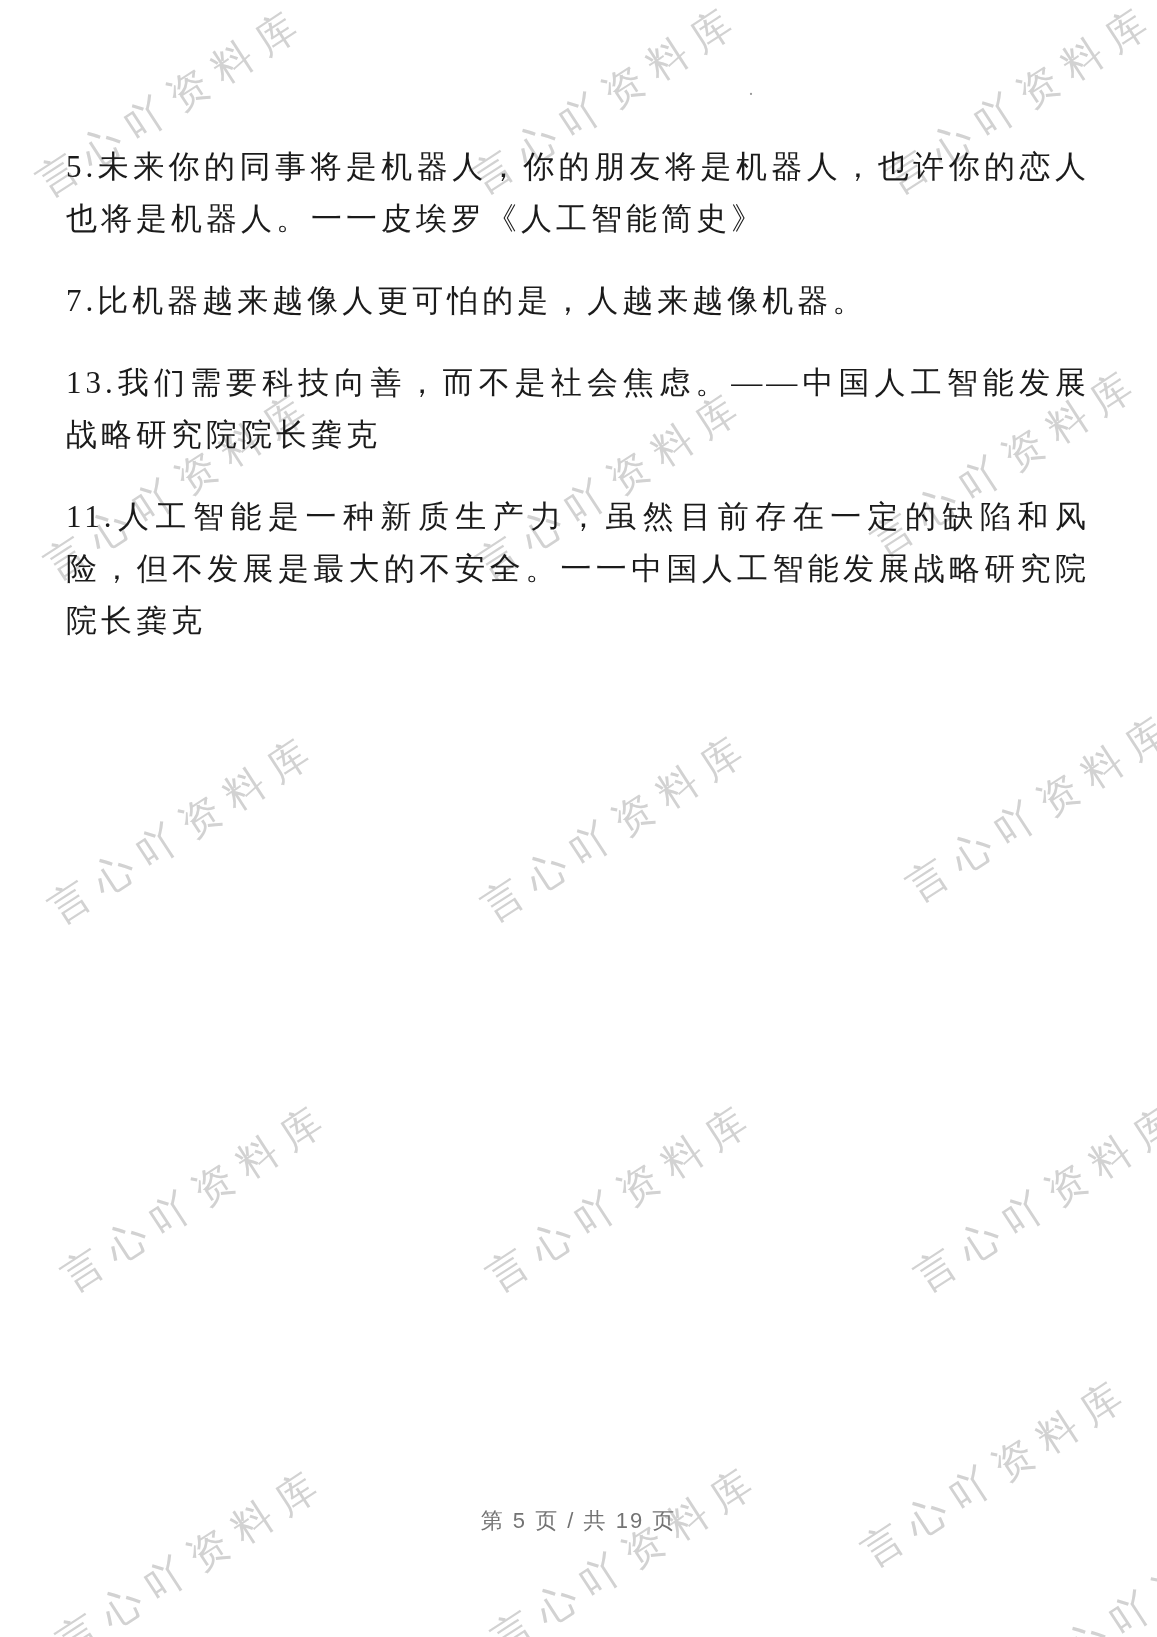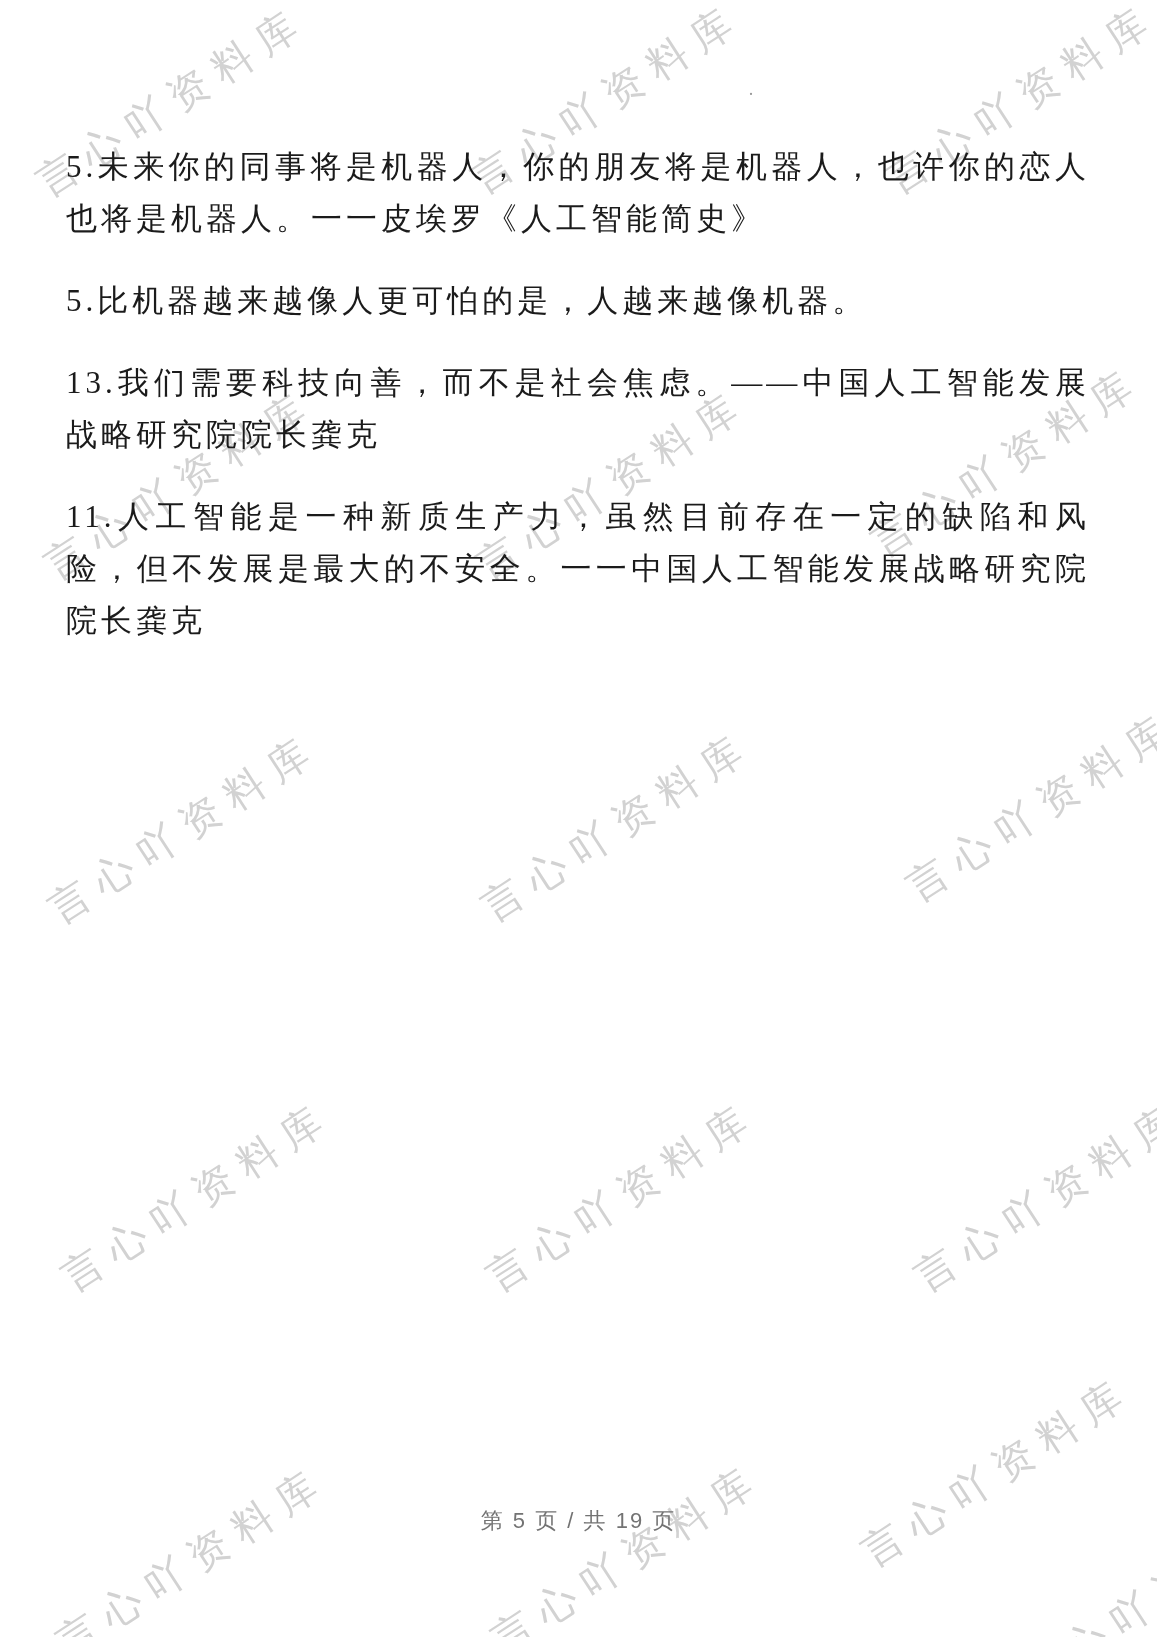--- a/index.html
+++ b/index.html
@@ -88,21 +88,21 @@
 
   <span class="wm" style="left:36px;  top:1534px;">言心吖资料库</span>
   <span class="wm" style="left:471px; top:1531px;">言心吖资料库</span>
   <span class="wm" style="left:841px; top:1444px;">言心吖资料库</span>
   <span class="wm" style="left:1001px;top:1569px;">言心吖资料库</span>
 
   <span class="stray-dot">·</span>
 
   <main class="content">
     <p class="quote">5.未来你的同事将是机器人，你的朋友将是机器人，也许你的恋人也将是机器人。一一皮埃罗《人工智能简史》</p>
-    <p class="quote">5.比机器越来越像人更可怕的是，人越来越像机器。</p>
+    <p class="quote">7.比机器越来越像人更可怕的是，人越来越像机器。</p>
     <p class="quote">13.我们需要科技向善，而不是社会焦虑。——中国人工智能发展战略研究院院长龚克</p>
     <p class="quote">11.人工智能是一种新质生产力，虽然目前存在一定的缺陷和风险，但不发展是最大的不安全。一一中国人工智能发展战略研究院院长龚克</p>
   </main>
 
   <div class="footer">
     <span>第 5 页 / 共 19 页</span>
   </div>
 
 </div>
 

